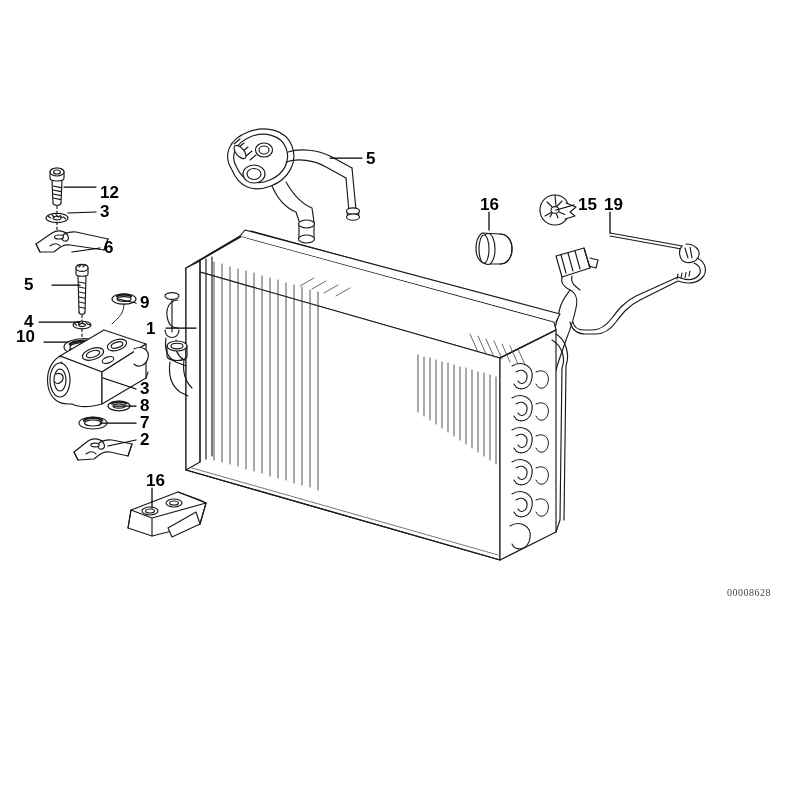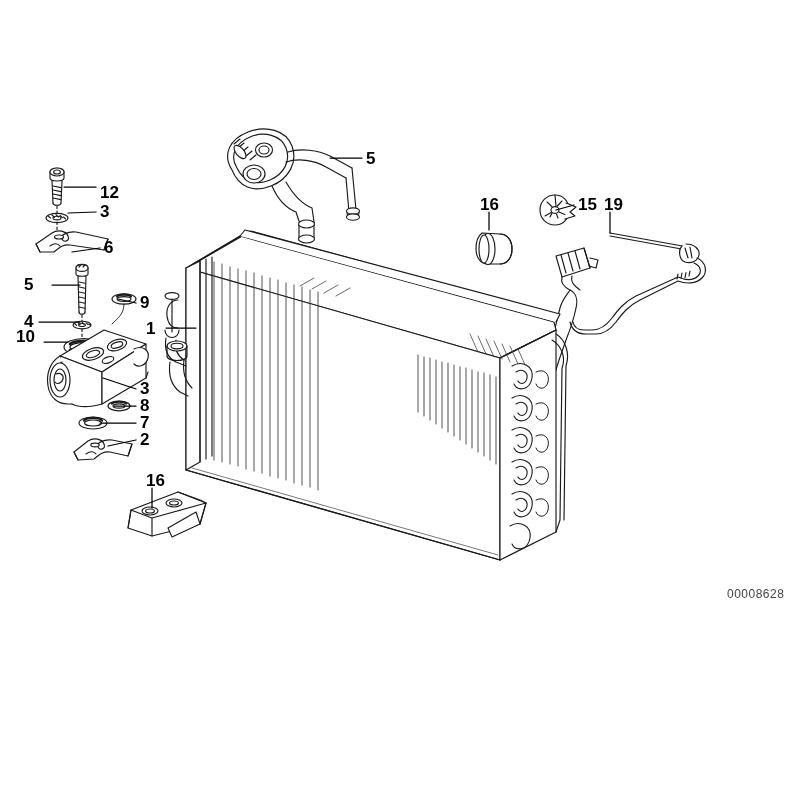--- a/index.html
+++ b/index.html
@@ -2,21 +2,21 @@
 <html><head>
 <meta charset="utf-8">
 <title>BMW Parts Diagram</title>
 <style>
   html,body{margin:0;padding:0;background:#ffffff;}
   body{width:800px;height:800px;font-family:"Liberation Sans",sans-serif;position:relative;overflow:hidden;}
   #sheet{position:absolute;left:0;top:0;width:800px;height:800px;background:#fff;}
   #diagram{position:absolute;left:0;top:0;width:800px;height:700px;}
   .callout{position:absolute;font-family:"Liberation Sans",sans-serif;font-weight:bold;color:#000;
            font-size:17px;line-height:17px;letter-spacing:0px;white-space:nowrap;}
-  #partid{position:absolute;font-family:Liberation Sans, sans-serif;font-size:12px;color:#444;
+  #partid{position:absolute;font-family:Liberation Serif, serif;font-size:10px;color:#444;
           letter-spacing:0.5px;white-space:nowrap;}
   #footer{position:absolute;left:0;top:700px;width:800px;height:100px;background:#fff;}
 </style>
 </head>
 <body>
 
 <div id="sheet">
 
   <svg id="diagram" viewBox="0 0 800 700">
     <defs>

